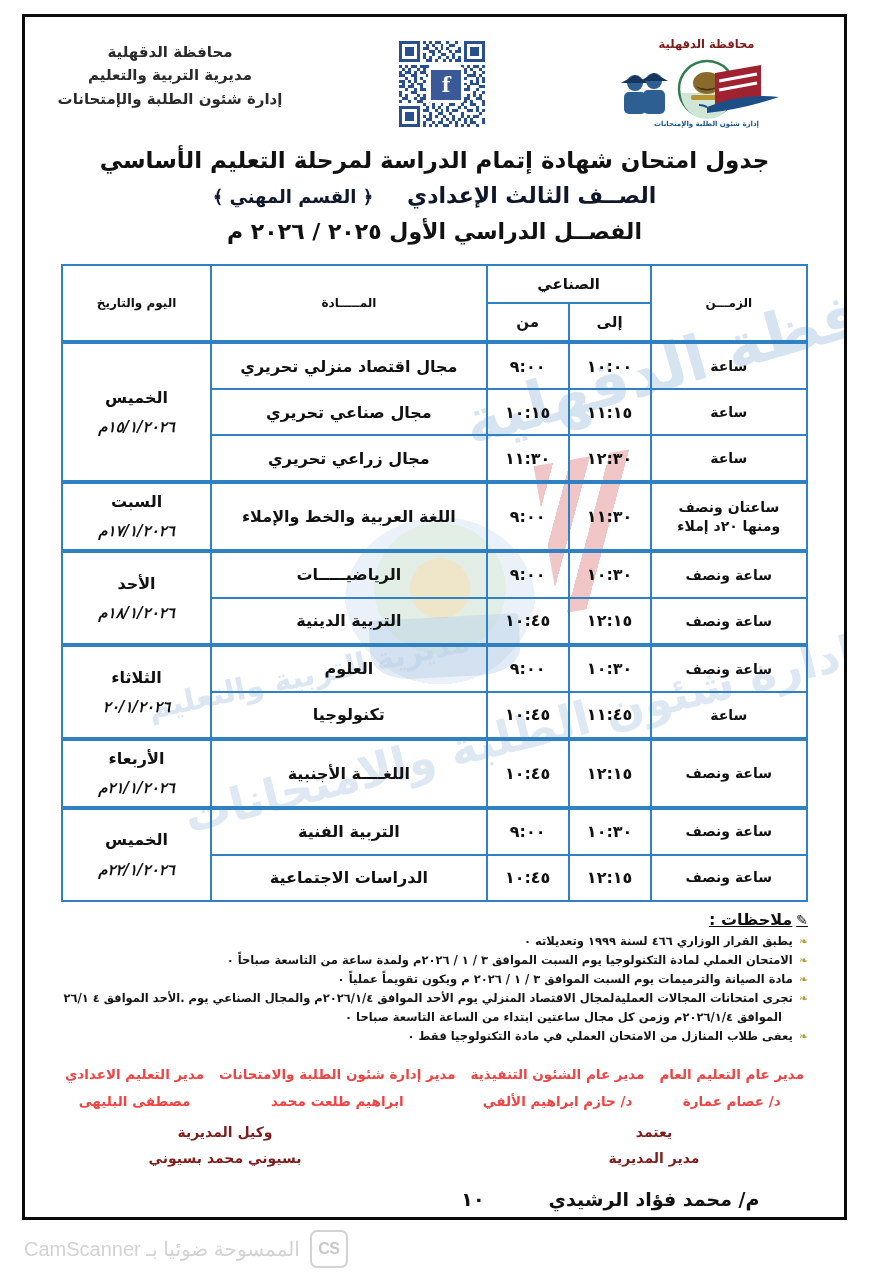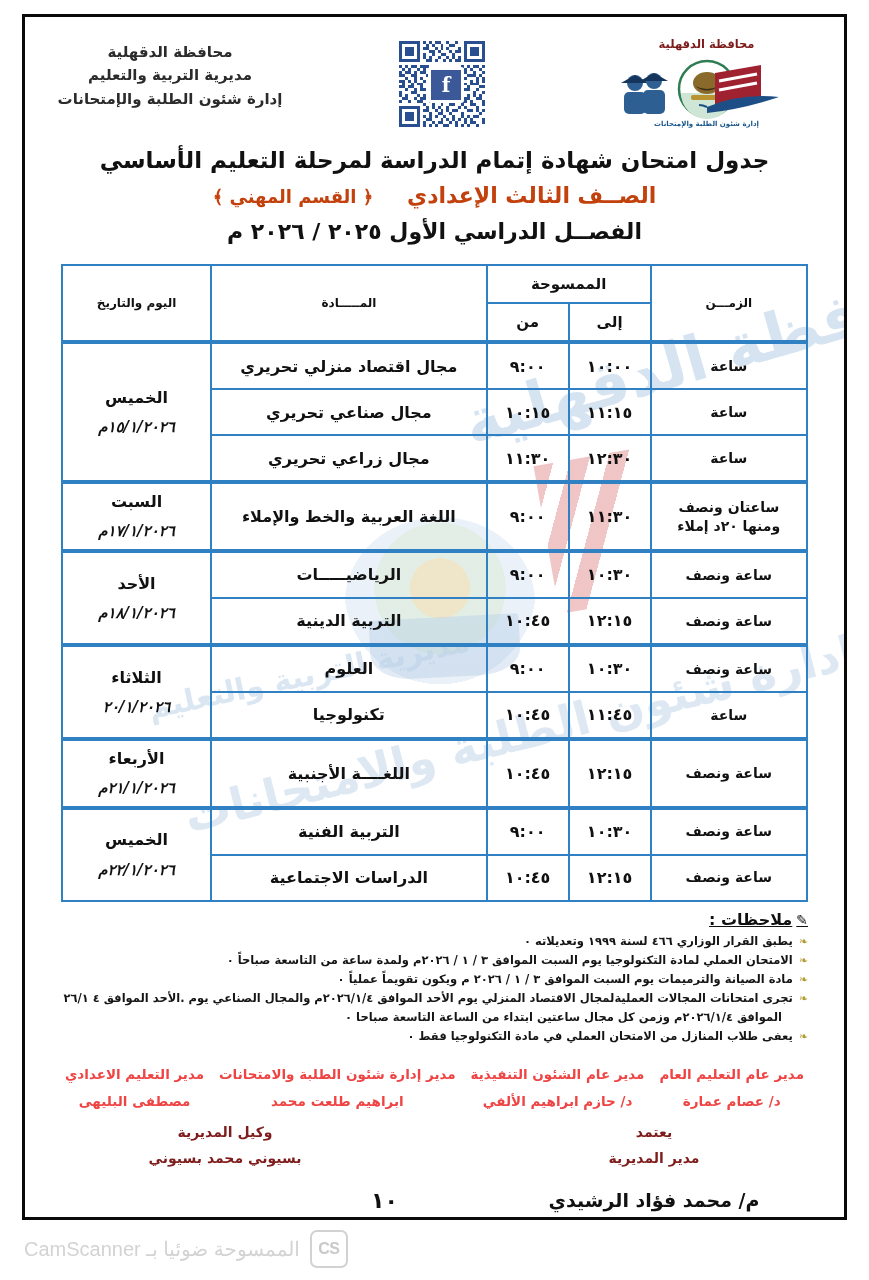--- a/index.html
+++ b/index.html
@@ -199,21 +199,21 @@
   .title-main {
     font-size: 23px;
     font-weight: bold;
     color: #111;
     line-height: 1.5;
     letter-spacing: .3px;
   }
   .title-grade {
     font-size: 22px;
     font-weight: bold;
-    color: #c2410c;
+    color: #0f172a;
     line-height: 1.6;
   }
   .title-grade .section-name {
     font-size: 18px;
     margin-right: 26px;
   }
   .title-term {
     font-size: 22px;
     font-weight: bold;
     color: #111;
@@ -354,25 +354,24 @@
     align-items: center;
   }
   .final-name {
     font-size: 19px;
     font-weight: bold;
     color: #111;
     width: 300px;
     text-align: center;
   }
   .page-number {
-    font-size: 22px;
+    font-size: 19px;
     font-weight: bold;
     color: #111;
     width: 200px;
-    text-align: center;
   }
   .final-spacer { width: 200px; }
 
   
   .camscanner {
     position: absolute;
     left: 24px;
     bottom: 12px;
     display: flex;
     align-items: center;
@@ -655,21 +654,21 @@
         <colgroup>
           <col class="c-duration">
             <col class="c-to">
             <col class="c-from">
             <col class="c-subject">
             <col class="c-day">
         </colgroup>
         <thead>
           <tr>
             <th class="h-main" rowspan="2">الزمـــن</th>
-            <th class="h-timing" colspan="2">الممسوحة</th>
+            <th class="h-timing" colspan="2">الصناعي</th>
             <th class="h-main" rowspan="2">المـــــادة</th>
             <th class="h-main" rowspan="2">اليوم والتاريخ</th>
           </tr>
           <tr>
             <th class="h-sub">إلى</th>
             <th class="h-sub">من</th>
           </tr>
         </thead>
         <tbody id="schedule-body">
             <tr class="group-start">

